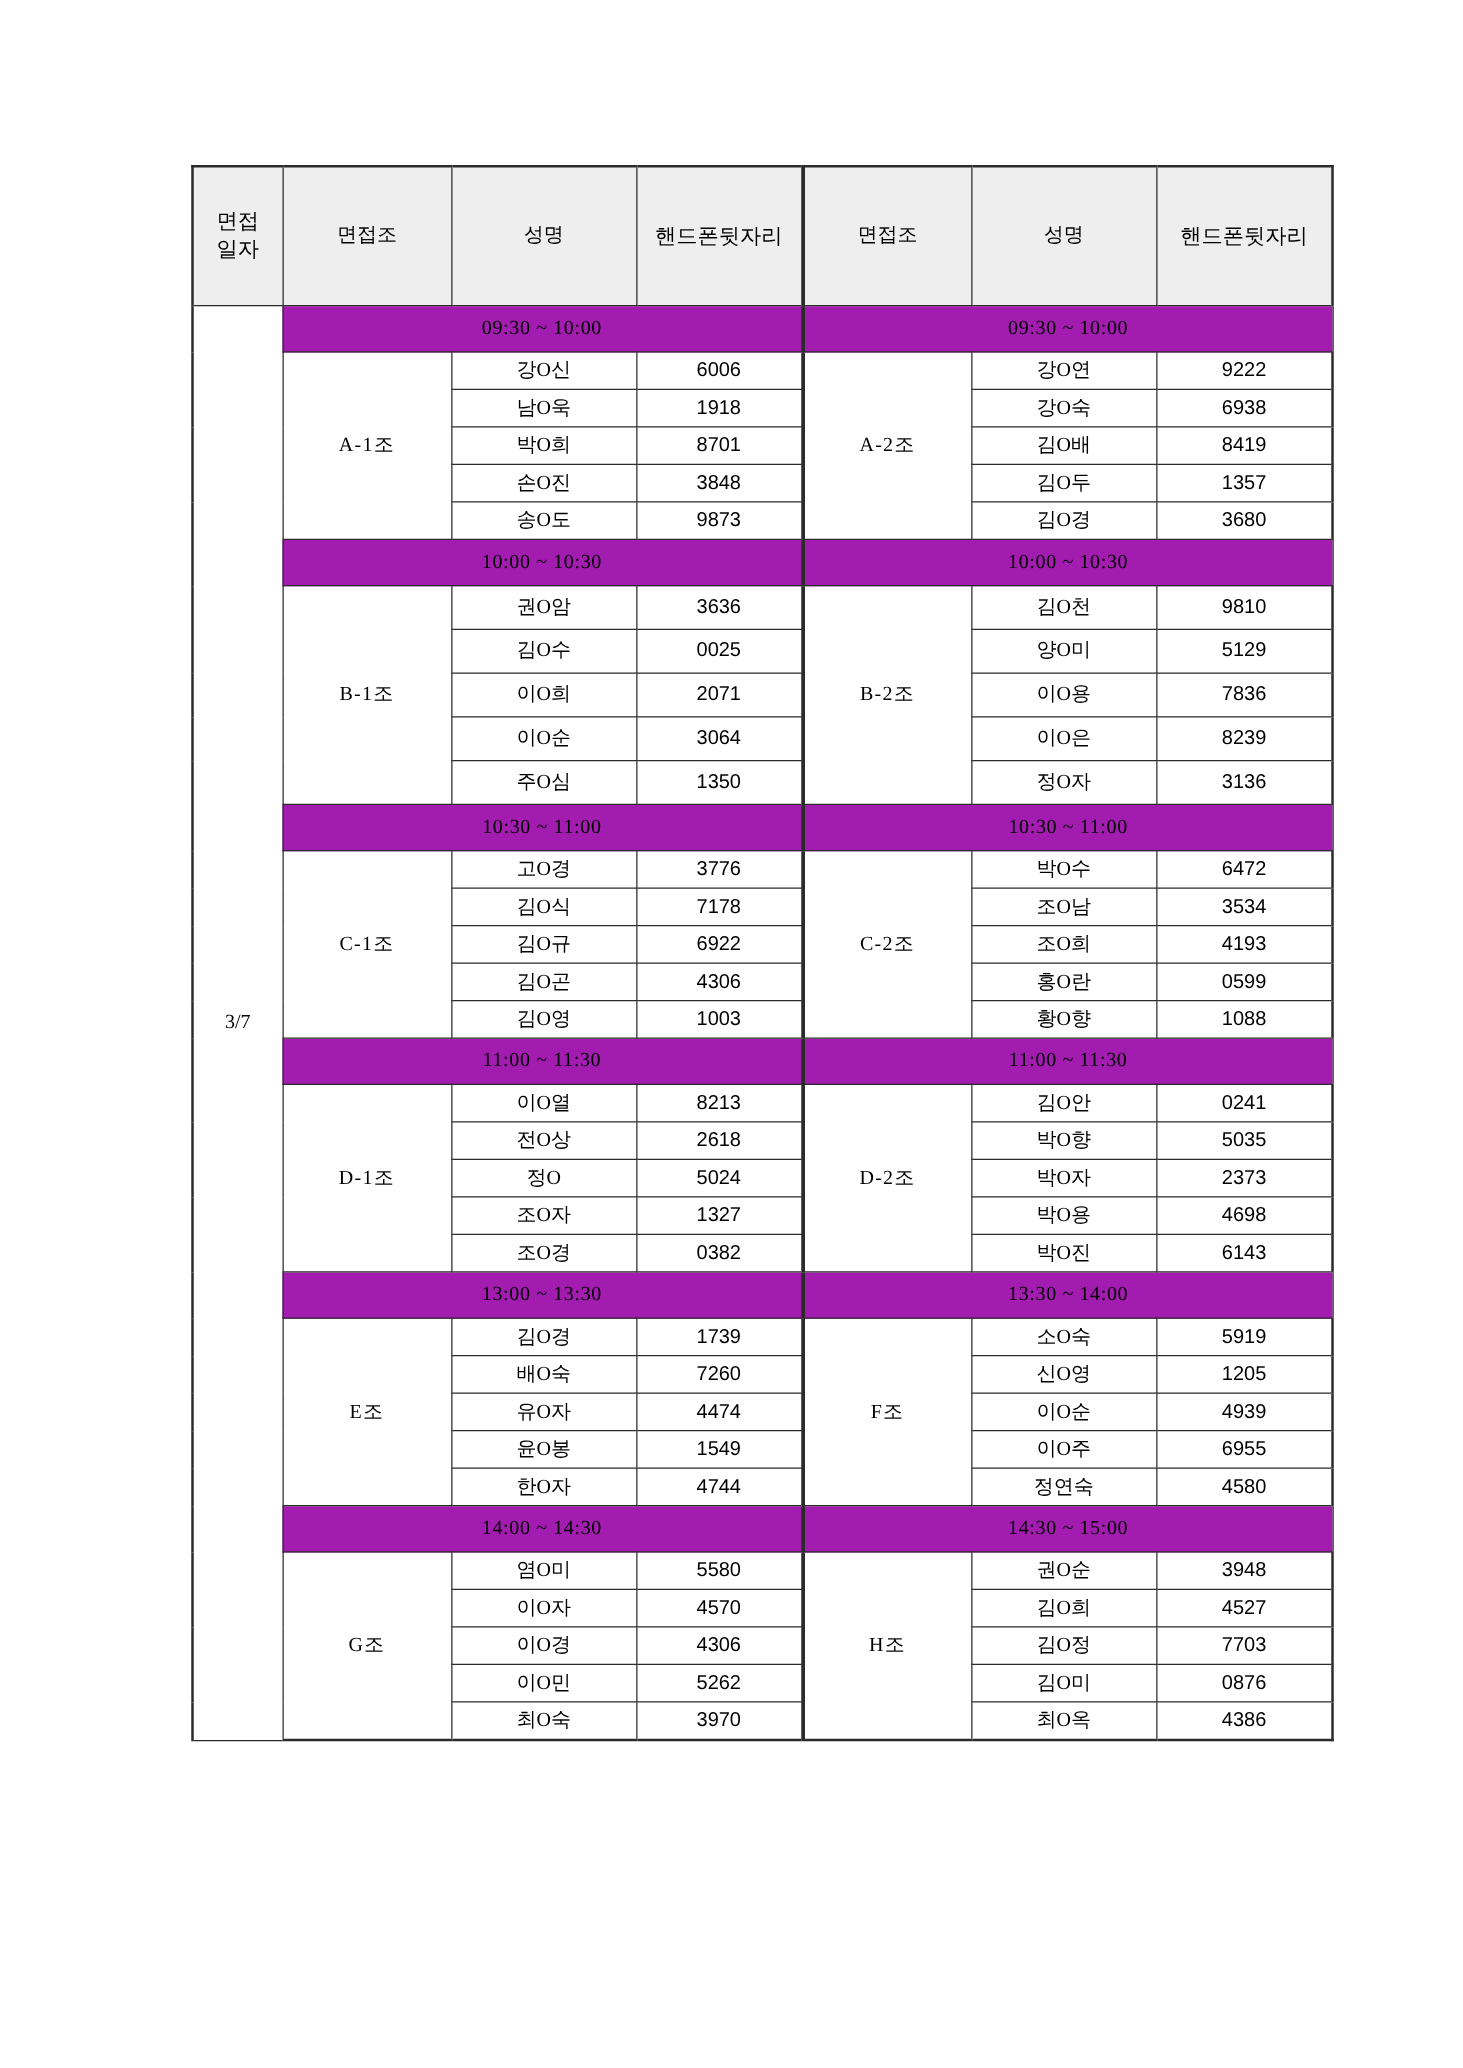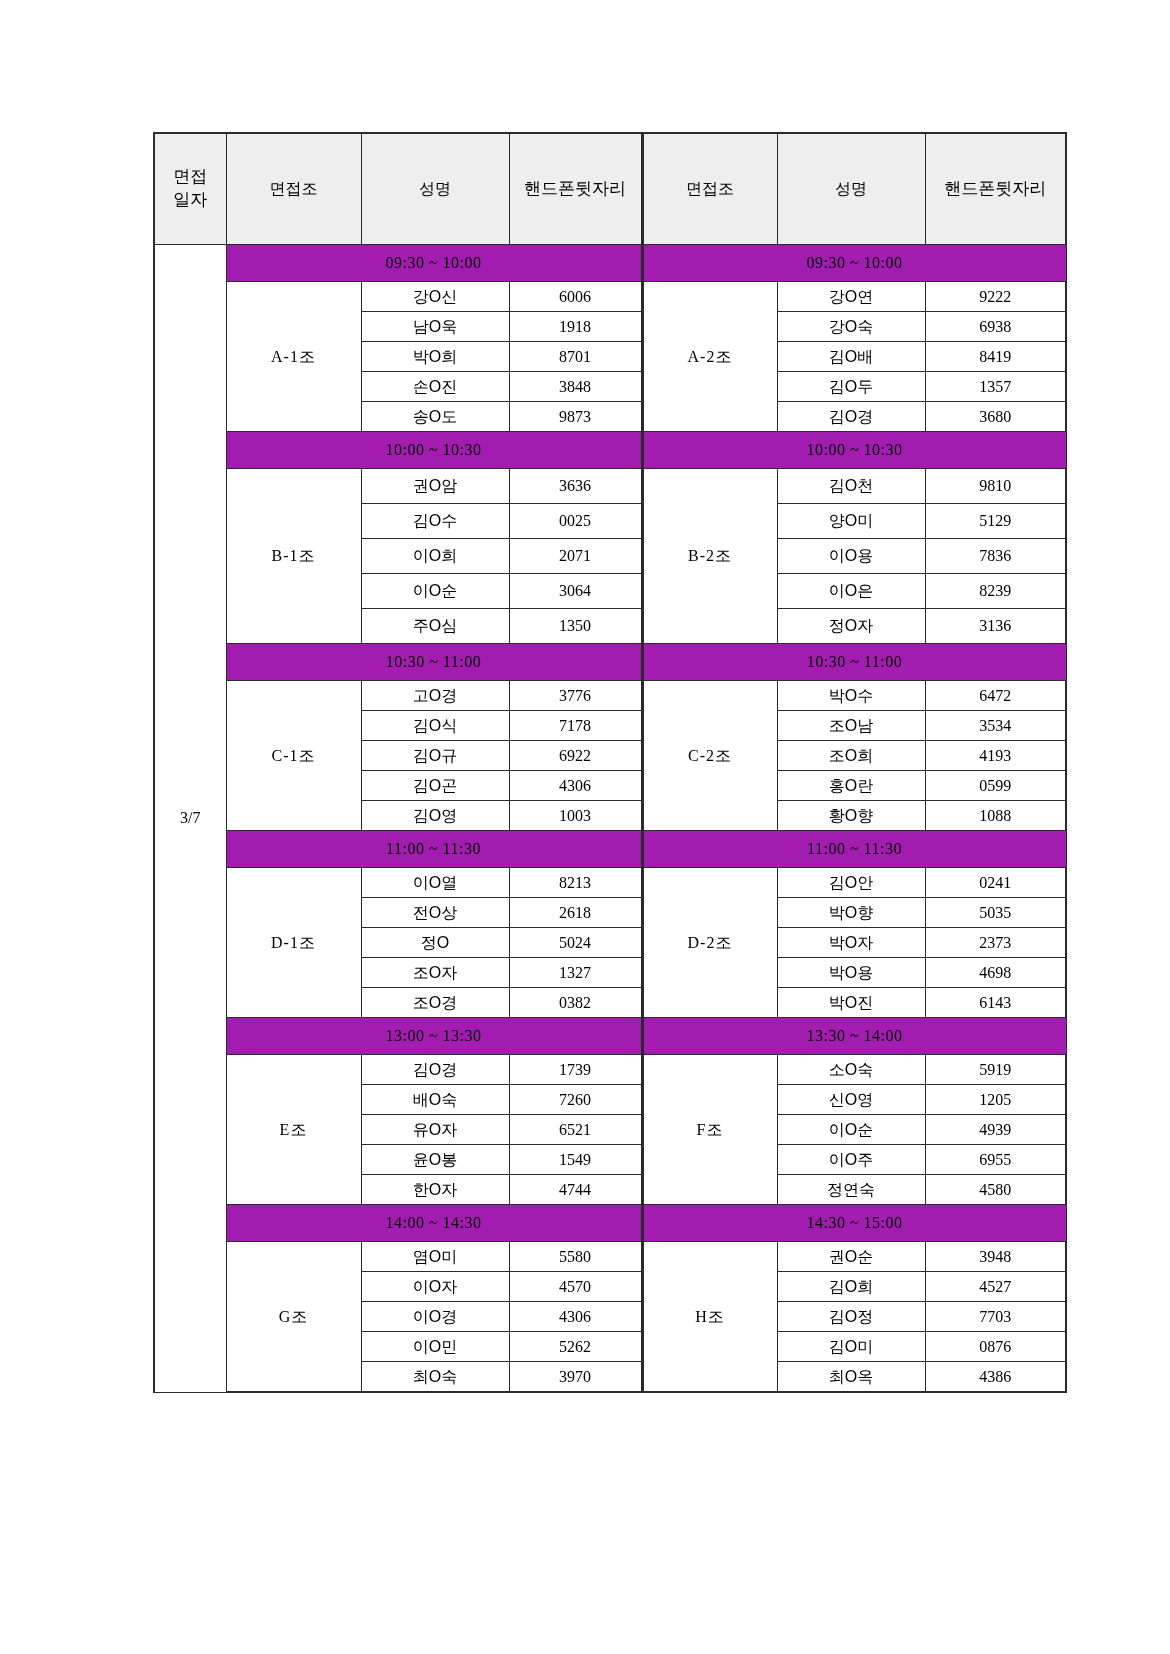--- a/index.html
+++ b/index.html
@@ -70,26 +70,26 @@
   }
   .datecell {
     font-size: 21px;
   }
   .groupcell {
     font-size: 21px;
     letter-spacing: 1px;
   }
   .namecell {
     height: 29px;
-    font-family: Liberation Sans, sans-serif;
+    font-family: Liberation Serif, serif;
     font-size: 16px;
   }
   .phonecell {
     height: 29px;
-    font-family: Liberation Serif, serif;
+    font-family: Liberation Sans, sans-serif;
     font-size: 16px;
   }
   .namecell.tall, .phonecell.tall {
     height: 34px;
   }
   
   .divider-left {
     border-left: 3px solid #2b2b2b !important;
   }
   .outer-top { border-top: 2px solid #2b2b2b !important; }
@@ -283,21 +283,21 @@
             <td class="phonecell outer-right">5919</td>
           </tr>
           <tr>
             <td class="namecell">배O숙</td>
             <td class="phonecell">7260</td>
             <td class="namecell">신O영</td>
             <td class="phonecell outer-right">1205</td>
           </tr>
           <tr>
             <td class="namecell">유O자</td>
-            <td class="phonecell">6521</td>
+            <td class="phonecell">4474</td>
             <td class="namecell">이O순</td>
             <td class="phonecell outer-right">4939</td>
           </tr>
           <tr>
             <td class="namecell">윤O봉</td>
             <td class="phonecell">1549</td>
             <td class="namecell">이O주</td>
             <td class="phonecell outer-right">6955</td>
           </tr>
           <tr>

